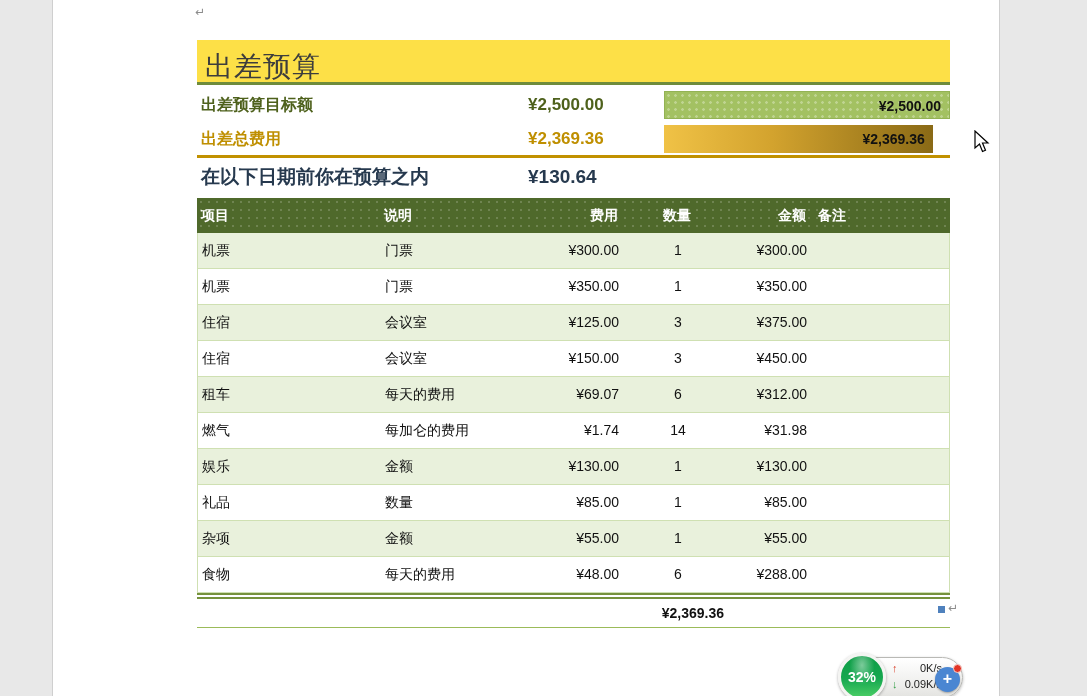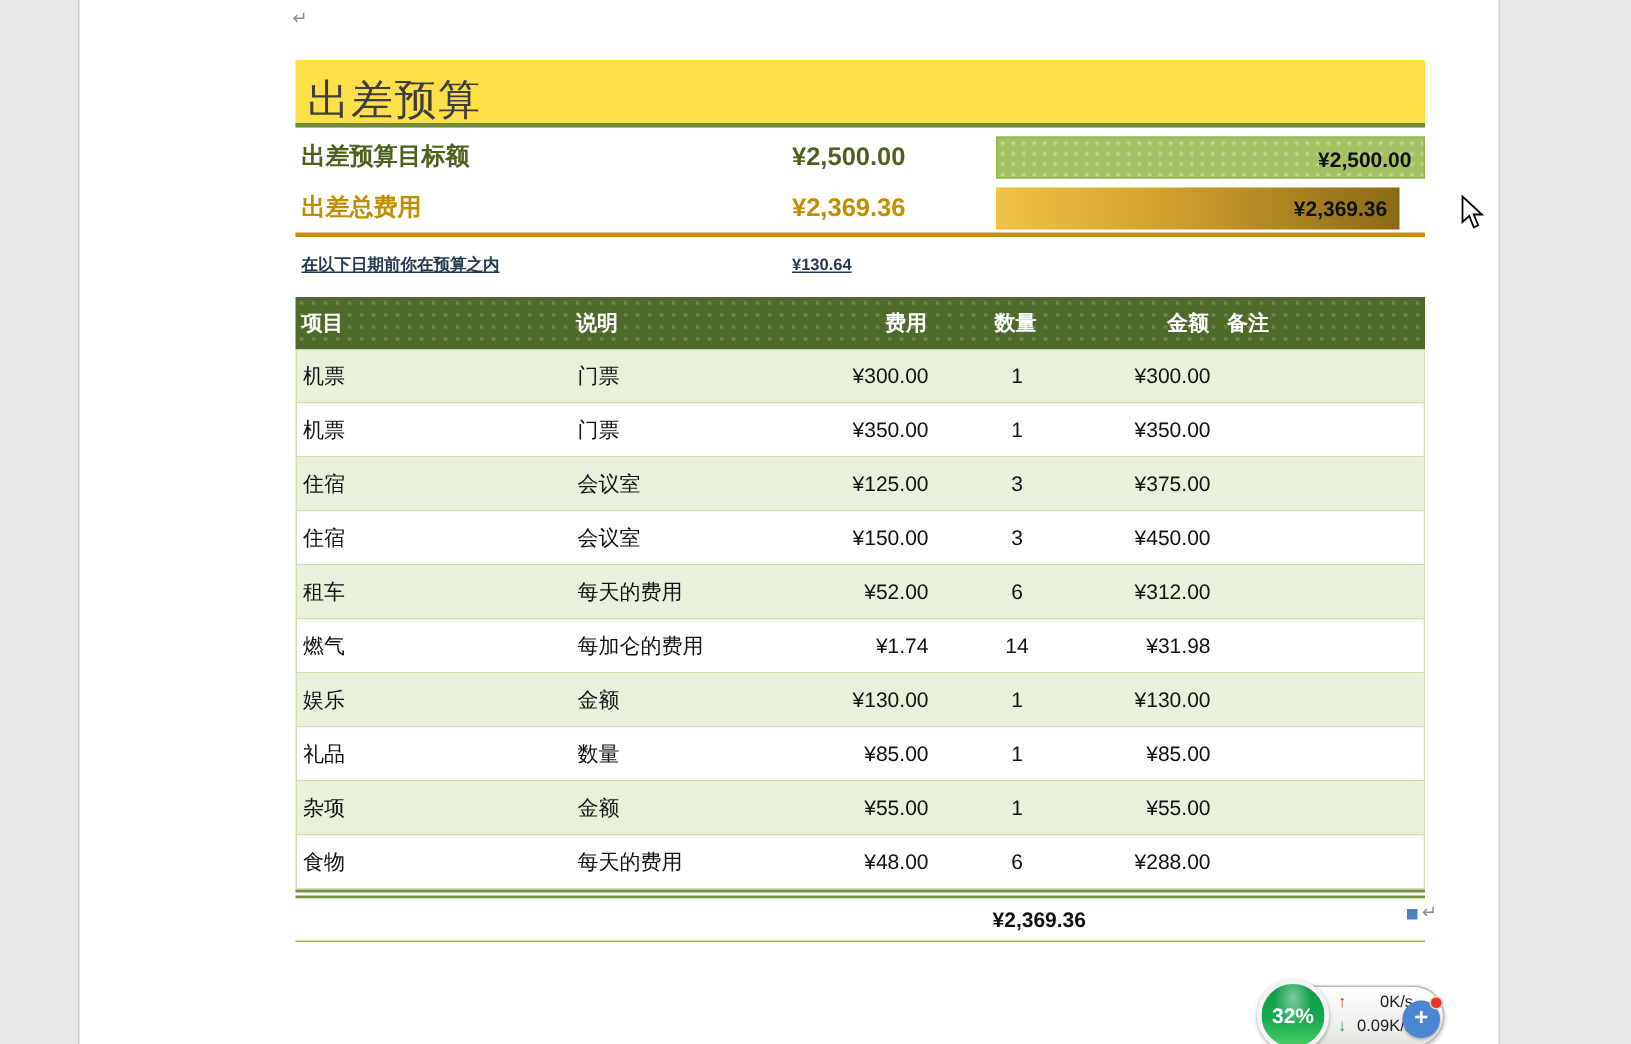--- a/index.html
+++ b/index.html
@@ -20,21 +20,21 @@
   
   .srow { position:absolute; left:144px; width:753px; display:grid; grid-template-columns:331px 136px 1fr; }
   .srow-target { top:88px; height:34px; }
   .srow-total  { top:122px; height:33px; }
   .srow-under  { top:164px; height:26px; }
   .s-label { font-weight:bold; font-size:16px; line-height:34px; padding-left:4px; }
   .s-value { font-weight:bold; font-size:17px; line-height:34px; }
   .green-text { color:#4e611c; }
   .gold-text  { color:#bf8f00; }
   .navy-text  { color:#26394e; }
-  .srow-under .s-label, .srow-under .s-value { font-size:11px; line-height:26px;text-decoration:underline; }
+  .srow-under .s-label, .srow-under .s-value { font-size:19px; line-height:26px; }
 
   .bar-track { position:relative; }
   .bar { height:28px; margin-top:3px; text-align:right; font-weight:bold; font-size:14px;
          color:#111; line-height:28px; padding-right:8px;
          background-image:radial-gradient(circle, rgba(255,255,255,.30) 1px, transparent 1.6px);
          background-size:7px 7px; }
   .bar-green { width:100%; background-color:#a3c162; border:1px solid #93b254; }
   .bar-gold  { width:94%;  background:linear-gradient(90deg,#f0c246 0%, #d3a32e 40%, #8a6a16 100%); }
 
   .gold-divider { position:absolute; left:144px; top:155px; width:753px; height:3px; background:#c19100; }
@@ -165,21 +165,21 @@
     <div class="c-desc">会议室</div>
     <div class="c-cost">¥150.00</div>
     <div class="c-qty">3</div>
     <div class="c-amt">¥450.00</div>
     <div class="c-note"></div>
   </div>
 
   <div class="trow grid6 shaded">
     <div class="c-item">租车</div>
     <div class="c-desc">每天的费用</div>
-    <div class="c-cost">¥52.00</div>
+    <div class="c-cost">¥69.07</div>
     <div class="c-qty">6</div>
     <div class="c-amt">¥312.00</div>
     <div class="c-note"></div>
   </div>
 
   <div class="trow grid6">
     <div class="c-item">燃气</div>
     <div class="c-desc">每加仑的费用</div>
     <div class="c-cost">¥1.74</div>
     <div class="c-qty">14</div>

